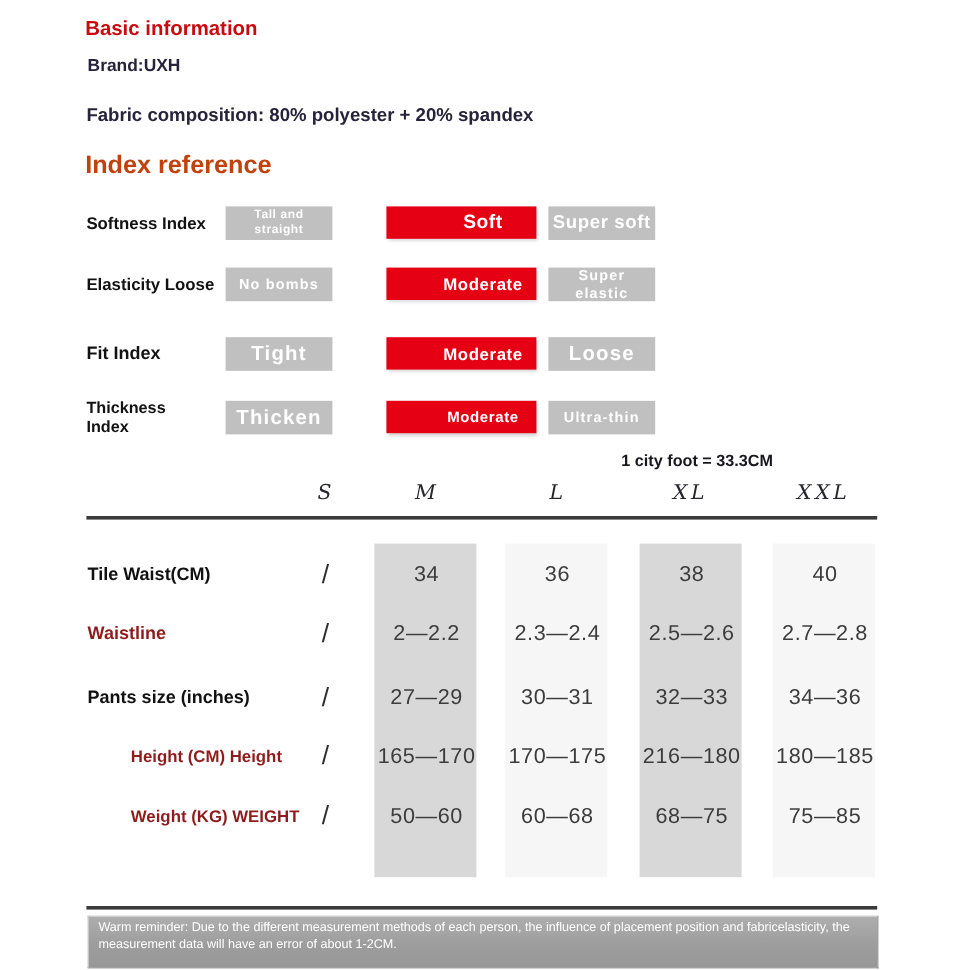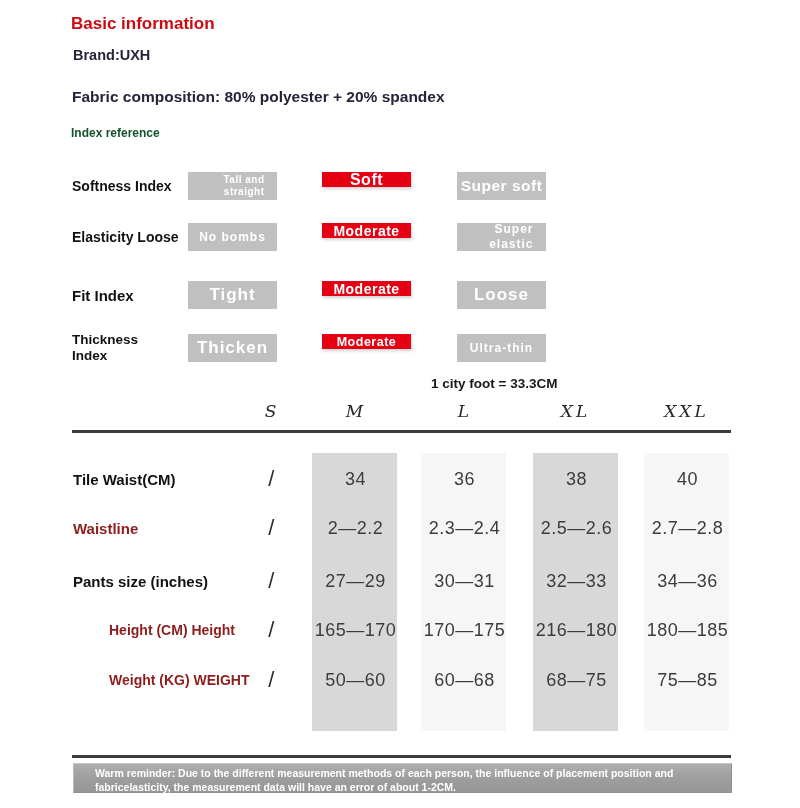--- a/index.html
+++ b/index.html
@@ -3,45 +3,45 @@
 <meta charset="utf-8">
 <style>
   html,body{margin:0;padding:0;}
   body{width:800px;height:808px;background:#ffffff;font-family:"Liberation Sans",sans-serif;}
   .canvas{position:relative;width:800px;height:808px;overflow:hidden;background:#fff;}
 
   
   .title-basic{position:absolute;left:71px;top:14px;font-size:17px;font-weight:bold;color:#cb0a10;}
   .brand{position:absolute;left:73px;top:47px;font-size:14.5px;font-weight:bold;color:#26233a;}
   .fabric{position:absolute;left:72px;top:88px;font-size:15.5px;font-weight:bold;color:#26233a;}
-  .title-index{position:absolute;left:71px;top:126px;font-size:12px;font-weight:bold;color:#14532d;}
+  .title-index{position:absolute;left:71px;top:126px;font-size:21px;font-weight:bold;color:#c2410c;}
 
   
   .idx-row{position:absolute;left:0;width:800px;height:28px;}
   .idx-row.r1{top:172px}.idx-row.r2{top:223px}.idx-row.r3{top:281px}.idx-row.r4{top:334px}
   .idx-label{position:absolute;left:72px;top:50%;transform:translateY(-50%);
              font-weight:bold;color:#121212;font-size:14px;white-space:nowrap;}
   .idx-row.r3 .idx-label{font-size:15px;}
   .idx-row.r4 .idx-label{font-size:13.5px;width:82px;line-height:1.2;white-space:normal;}
   .opt{position:absolute;top:0;width:89px;height:28px;display:flex;align-items:center;justify-content:center;
        text-align:center;color:#ffffff;font-weight:bold;}
   .opt.c1{left:188px}.opt.c2{left:322px}.opt.c3{left:457px}
   .opt.gray{background:#c1c0c0;}
-  .opt.red{background:#e60014;height:15px;box-shadow:1px 2px 3px rgba(0,0,0,0.18);}
-  .opt .inner2{display:block;width:64px;line-height:1.25;text-align:right;}
+  .opt.red{background:#e60014;height:27px;box-shadow:1px 2px 3px rgba(0,0,0,0.18);padding-left:36px;}
+  .opt .inner2{display:block;width:64px;line-height:1.25;}
   .txt-10{font-size:10px;letter-spacing:.5px}
   .txt-12{font-size:12px;letter-spacing:1px}
   .txt-12n{font-size:12.5px;letter-spacing:.5px}
   .txt-14{font-size:14px;letter-spacing:.5px}
   .txt-15{font-size:15.5px;letter-spacing:.5px}
   .txt-16{font-size:16px;letter-spacing:.5px}
   .txt-17{font-size:17px;letter-spacing:1px}
 
   
-  .size-note{position:absolute;top:376px;left:431px;width:300px;text-align:left;
+  .size-note{position:absolute;top:376px;left:431px;width:300px;text-align:center;
              font-size:13.5px;font-weight:bold;color:#17171d;}
   .col-letter{position:absolute;top:401px;width:85px;text-align:center;
               font-family:"DejaVu Serif",serif;font-style:italic;font-size:17px;color:#26262c;}
   .col-letter.wide{letter-spacing:3px;}
   .pos-s{left:228px}.pos-m{left:312px}.pos-l{left:421px}.pos-xl{left:533px}.pos-xxl{left:644px}
 
   .rule{position:absolute;left:72px;width:659px;height:3px;background:#3b3b3b;}
   .rule1{top:430px}.rule2{top:755px}
 
   
@@ -56,24 +56,24 @@
   .t-row.tr1{top:462px}.t-row.tr2{top:511px}.t-row.tr3{top:564px}.t-row.tr4{top:613px}.t-row.tr5{top:663px}
   .t-label{position:absolute;left:72px;top:50%;transform:translateY(-50%);
            font-weight:bold;font-size:15px;color:#111111;white-space:nowrap;}
   .t-label.red{color:#8e1c1c;}
   .t-row.tr4 .t-label,.t-row.tr5 .t-label{font-size:14px;margin-left:36px;}
   .cell{position:absolute;top:50%;transform:translateY(-50%);width:85px;text-align:center;
         font-size:18px;font-weight:300;color:#3c3c3c;letter-spacing:.5px;white-space:nowrap;}
   .cell.slash{font-size:22px;color:#2e2e2e;}
 
   
-  .warn{position:absolute;left:73px;top:763px;width:659px;height:30px;box-sizing:border-box;
+  .warn{position:absolute;left:73px;top:763px;width:659px;height:44px;box-sizing:border-box;
         background:linear-gradient(180deg,#aeaeae 0%,#9d9d9d 55%,#979797 100%);
         border:1px solid #8f8f8f;border-top-color:#c6c6c6;border-left-color:#bcbcbc;
-        color:#ffffff;font-size:10.5px;font-weight:bold;line-height:1.35;padding:2px 21px;}
+        color:#ffffff;font-size:10.5px;font-weight:normal;line-height:1.35;padding:2px 8px;}
 </style>
 </head>
 <body>
 
 <div class="canvas">
 
   <div class="title-basic">Basic information</div>
   <div class="brand">Brand:UXH</div>
   <div class="fabric">Fabric composition: 80% polyester + 20% spandex</div>
   <div class="title-index">Index reference</div>

